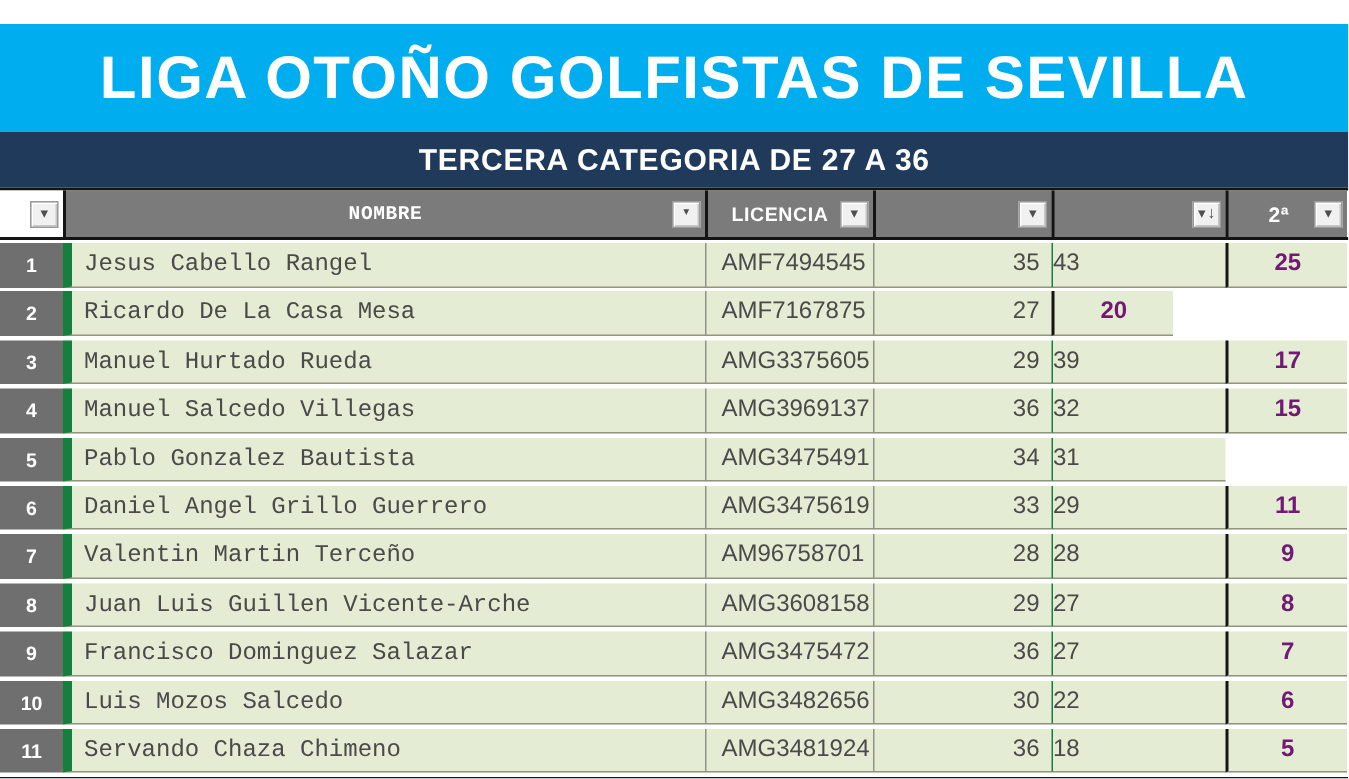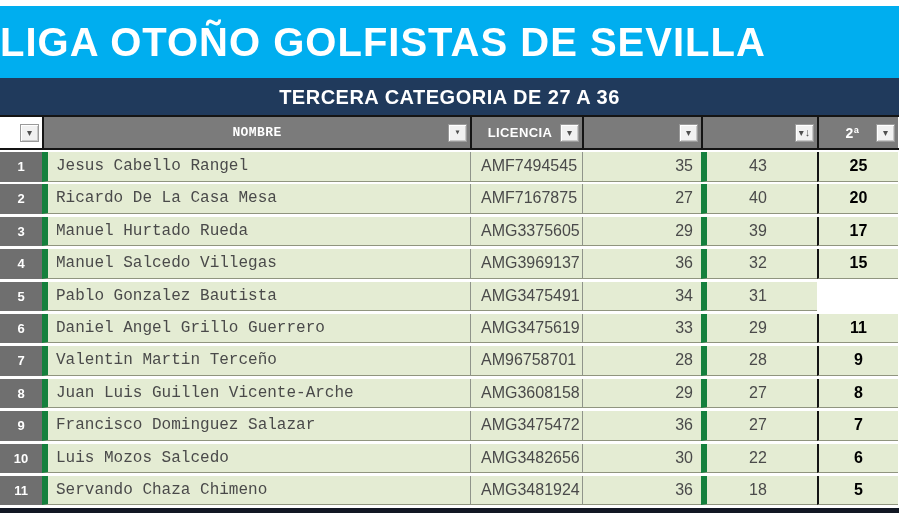--- a/index.html
+++ b/index.html
@@ -3,22 +3,22 @@
 <meta charset="utf-8">
 <style>
   * { margin:0; padding:0; box-sizing:border-box; }
   html,body { background:#ffffff; }
   .page {
     position:relative; width:899px; height:519px; overflow:hidden;
     background:#ffffff; font-family:"Liberation Sans", sans-serif;
   }
   
   .banner {
-    margin-top:6px; height:72px; background:#00AEEF;
-    display:flex; align-items:center; 
+    margin-top:16px; height:72px; background:#00AEEF;
+    display:flex; align-items:center; justify-content:center;
   }
   .title {
     color:#ffffff; font-size:40px; font-weight:bold; letter-spacing:1px;
     white-space:nowrap;
   }
   .band {
     height:37px; background:#203A5C;
     display:flex; align-items:flex-end; justify-content:center;
     padding-bottom:6px;
   }
@@ -71,24 +71,24 @@
   .cell.c0 {
     background:#6F6F6F; color:#ffffff; font-size:13px; font-weight:bold;
     text-align:center; line-height:29px;
   }
   .cell.c1, .cell.c2, .cell.c3, .cell.c4, .cell.c5 {
     background:#E4ECD3; border-bottom:1px solid #90957f;
   }
   .cell.c1 { border-left:6px solid #15803d; padding-left:8px; text-align:left; }
   .cell.c2 { border-left:1px solid #8f948a; padding-left:10px; text-align:left; }
   .cell.c3 { border-left:1px solid #8f948a; padding-right:8px; text-align:right; }
-  .cell.c4 { border-left:6px solid #15803d; padding-right:8px; text-align:center; }
+  .cell.c4 { border-left:1px solid #15803d; padding-right:8px; text-align:left; }
   .cell.c5 {
     border-left:2px solid #141414; text-align:center;
-    font-weight:bold; color:#000000;
+    font-weight:bold; color:#701a75;
   }
   .bottom-bar { height:5px; background:#121723; }
 </style>
 </head>
 <body>
 
 <div class="page">
 
   <div class="banner">
     <div class="title">LIGA OTOÑO GOLFISTAS DE SEVILLA</div>
@@ -145,21 +145,20 @@
       <div class="cell c3">35</div>
       <div class="cell c4">43</div>
       <div class="cell c5">25</div>
     </div>
 
     <div class="row">
       <div class="cell c0">2</div>
       <div class="cell c1">Ricardo De La Casa Mesa</div>
       <div class="cell c2">AMF7167875</div>
       <div class="cell c3">27</div>
-      <div class="cell c4">40</div>
       <div class="cell c5">20</div>
     </div>
 
     <div class="row">
       <div class="cell c0">3</div>
       <div class="cell c1">Manuel Hurtado Rueda</div>
       <div class="cell c2">AMG3375605</div>
       <div class="cell c3">29</div>
       <div class="cell c4">39</div>
       <div class="cell c5">17</div>

